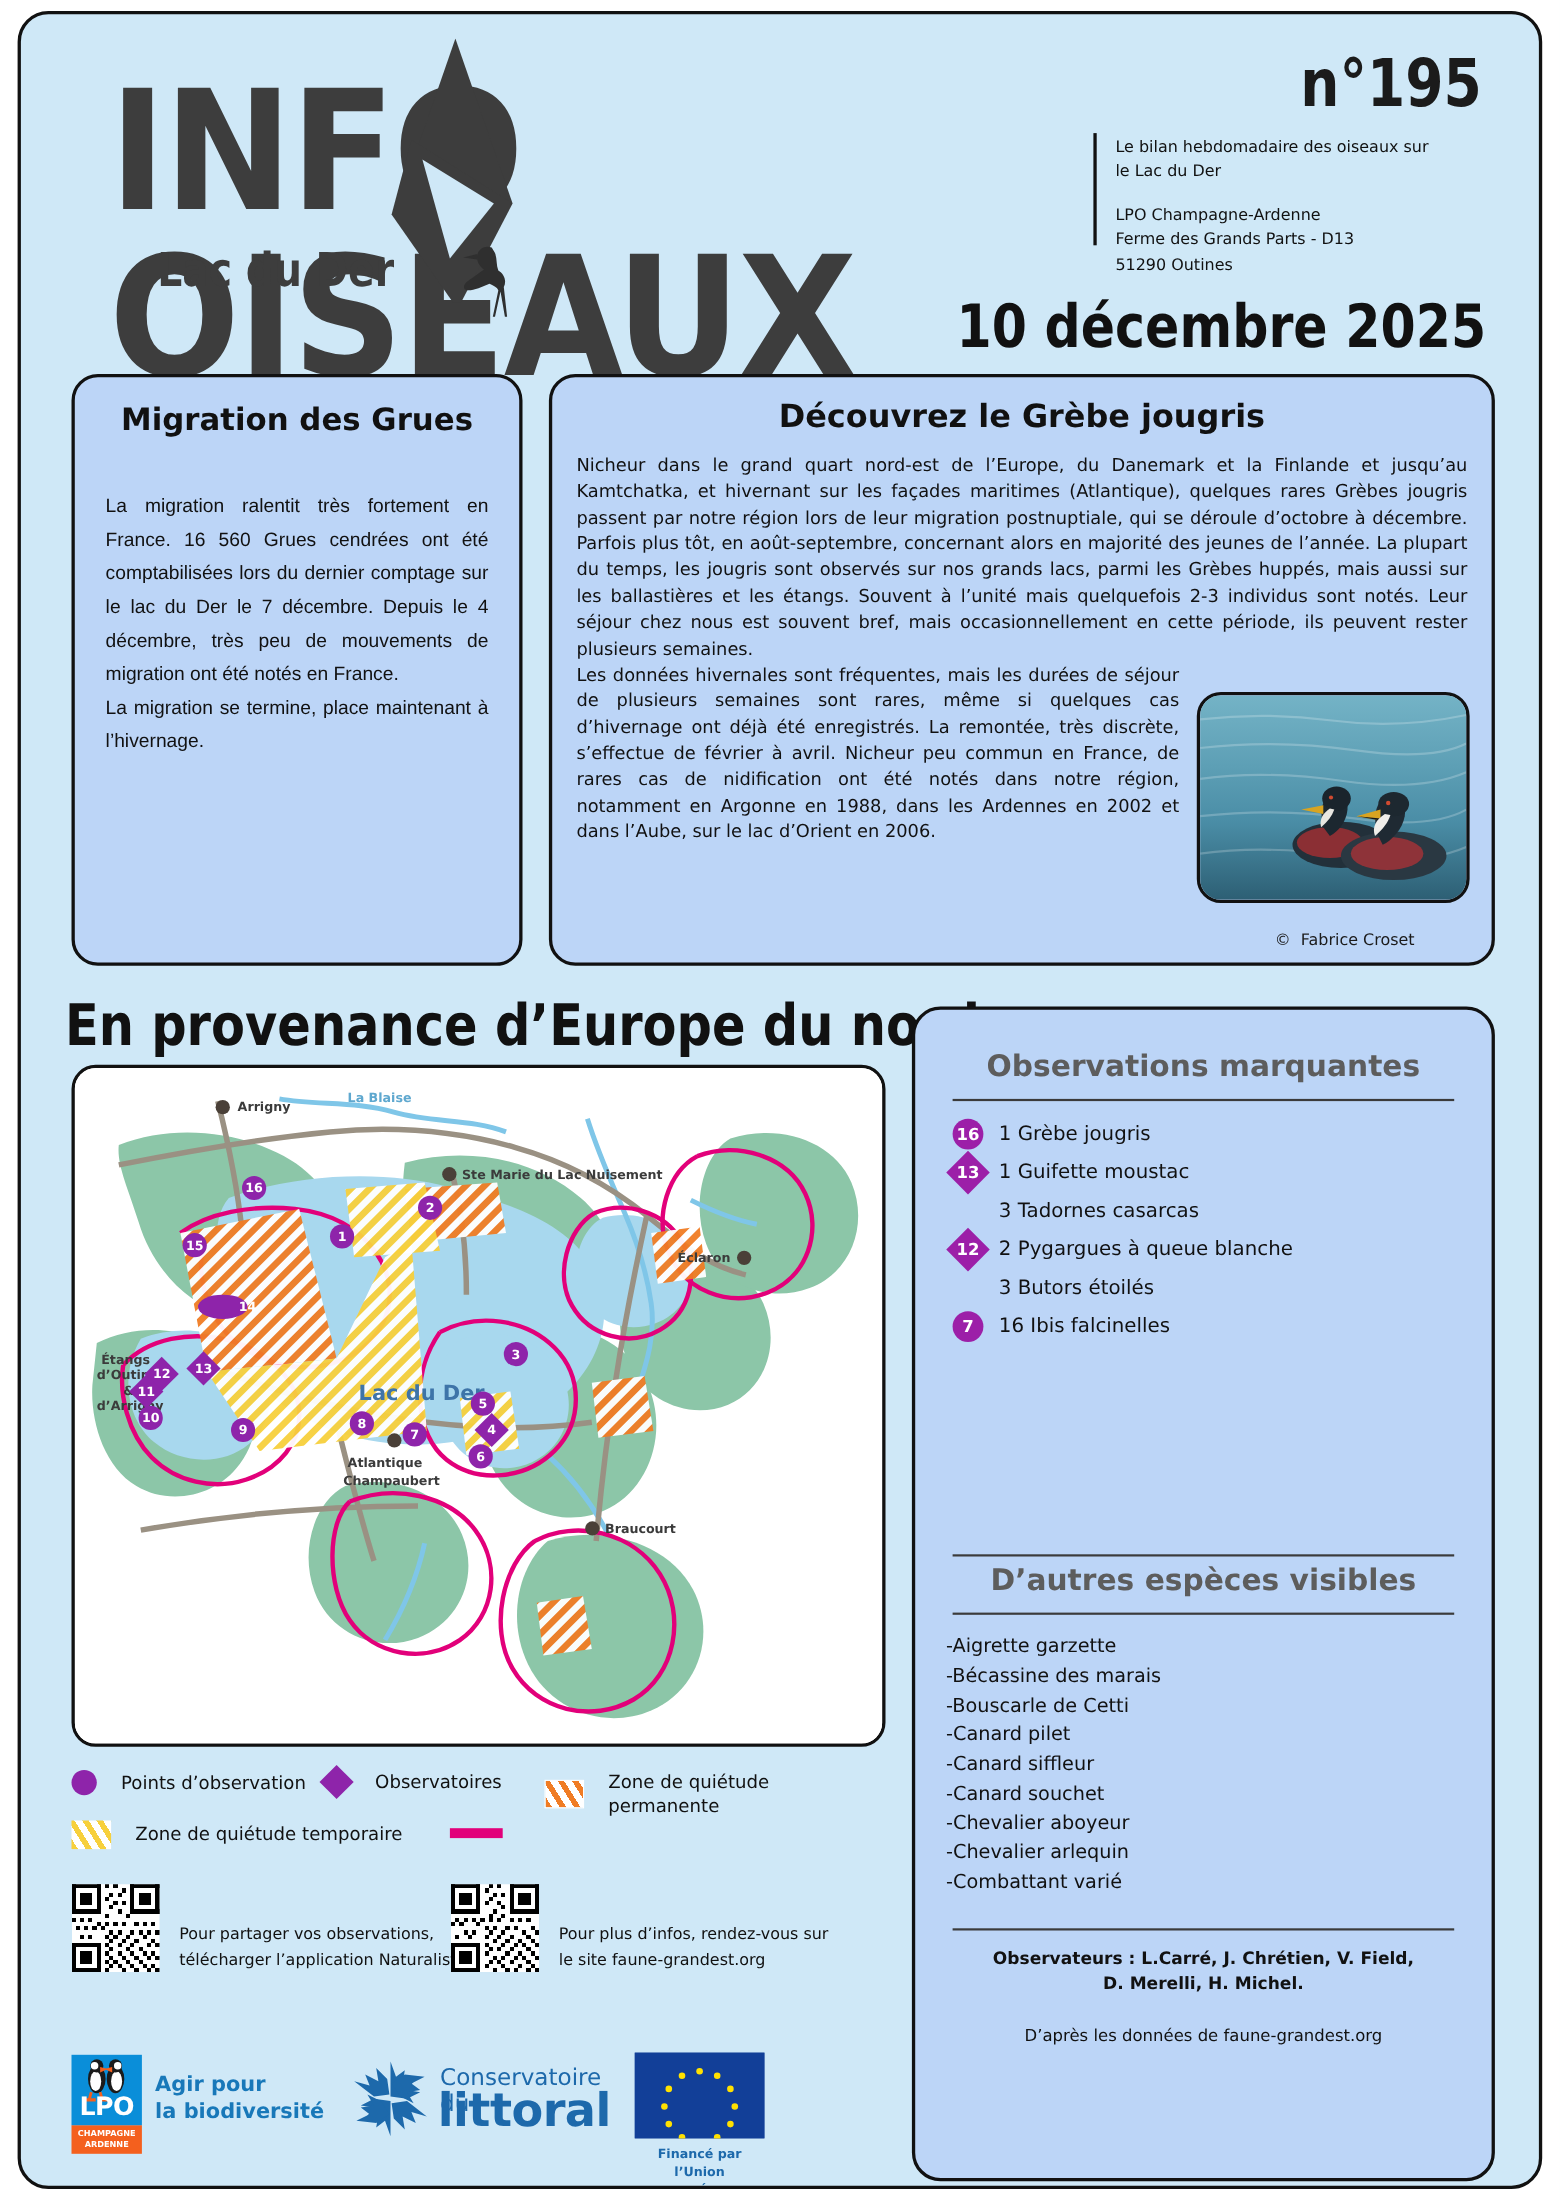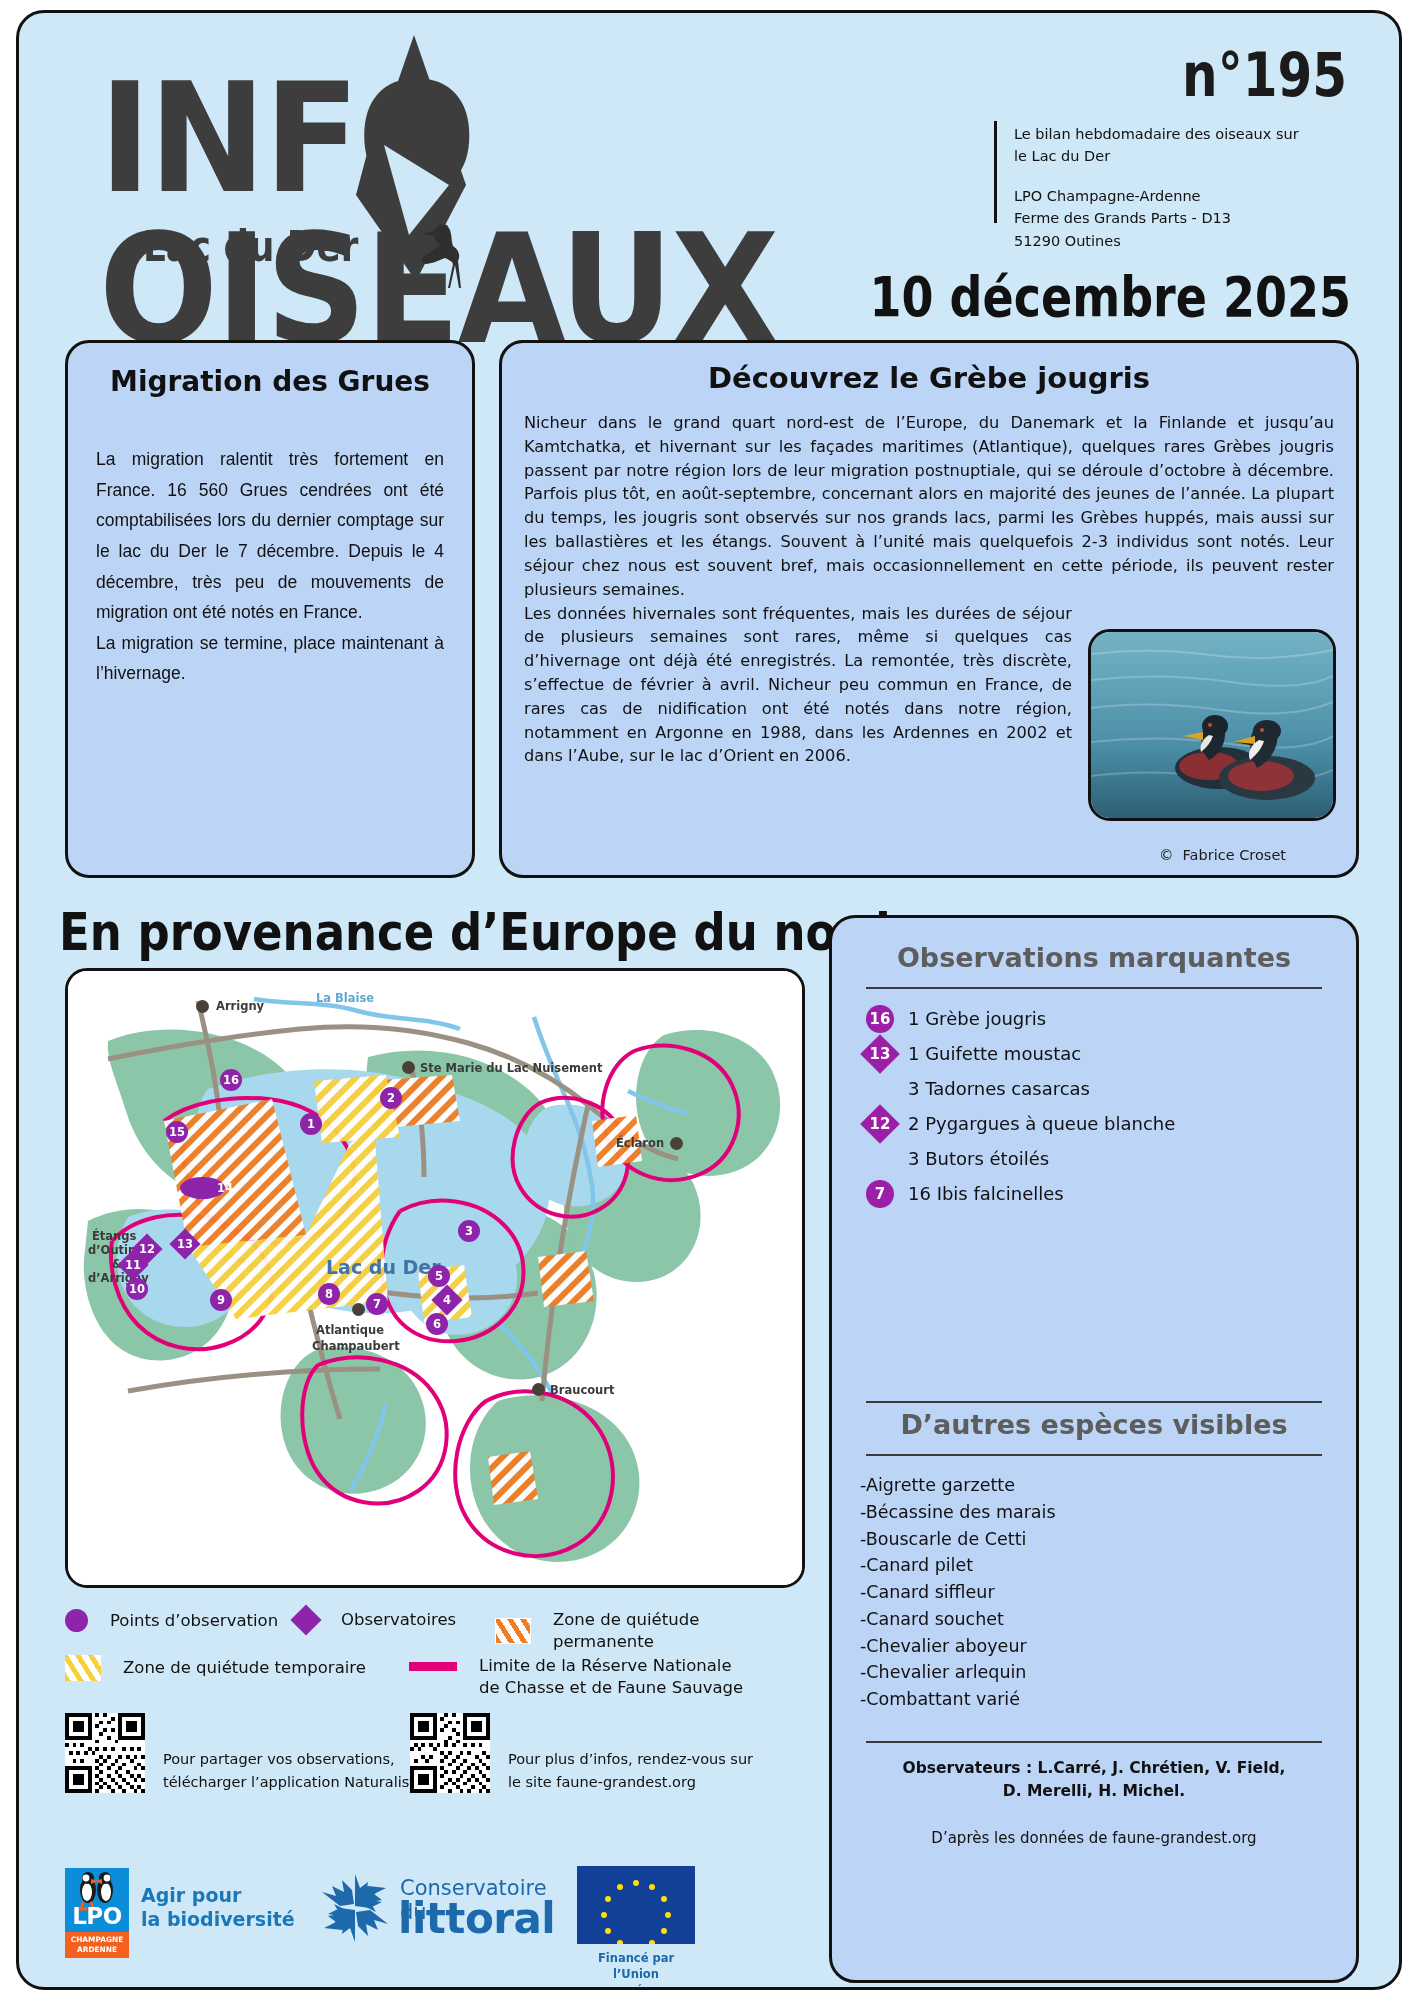--- a/index.html
+++ b/index.html
@@ -193,21 +193,21 @@
   .eu-cap { text-align: center; color: #1d69ab; font-size: 11.5px; font-weight: 700; margin-top: 6px; line-height: 1.4;
             font-family: "DejaVu Sans", sans-serif; }
 
   
   #panel-obs {
     left: 810px; top: 902px; width: 530px; height: 1068px;
     border-radius: 26px;
   }
   .obs-title {
     text-align: center; color: #5d5d5d; font-weight: 700; font-size: 27px;
-    margin-top: 24px; font-family: "DejaVu Sans", sans-serif;
+    margin-top: 36px; font-family: "DejaVu Sans", sans-serif;
   }
   .hr-thin { height: 2px; background: #3b3b3b; margin: 14px 34px 0 34px; }
   .obs-list { margin: 12px 0 0 34px; }
   .obs-item { position: relative; height: 35px; display: flex; align-items: center; }
   .obs-badge-dot {
     width: 28px; height: 28px; border-radius: 50%; background: #9c1fa8;
     color: #fff; font-weight: 700; font-size: 15px;
     display: flex; align-items: center; justify-content: center;
     font-family: "DejaVu Sans", sans-serif; flex: 0 0 28px;
   }
@@ -479,24 +479,20 @@
         <span class="lg-text">Zone de quiétude permanente</span>
       </div>
     </div>
     <div class="legend-row" style="height:60px;">
       <div class="lg-item" style="left:0; top:0;">
         <span class="sw-hatch-y"></span>
         <span class="lg-text">Zone de quiétude temporaire</span>
       </div>
       <div class="lg-item" style="left:344px; top:0; align-items:flex-start;">
         <span class="sw-line" style="margin-top:7px;"></span>
-        <span class="lg-text">
-          <span style="display:block;">Limite de la Réserve Nationale</span>
-          <span style="display:block;">de Chasse et de Faune Sauvage</span>
-        </span>
       </div>
     </div>
   </div>
 
   <div class="qr-area">
     <div class="qr-block" style="left:0; top:0;">
       <svg class="qr-img" viewBox="0 0 21 21" shape-rendering="crispEdges">
         <rect width="21" height="21" fill="#fff"></rect>
         <g fill="#000">
           <rect x="0" y="0" width="7" height="1"></rect>

